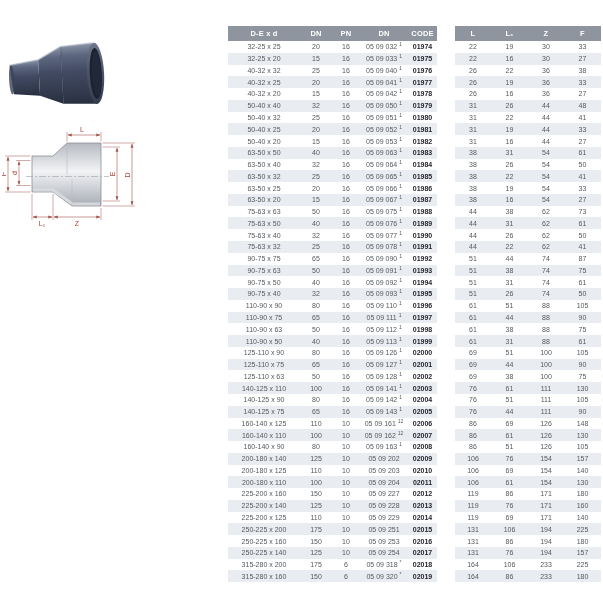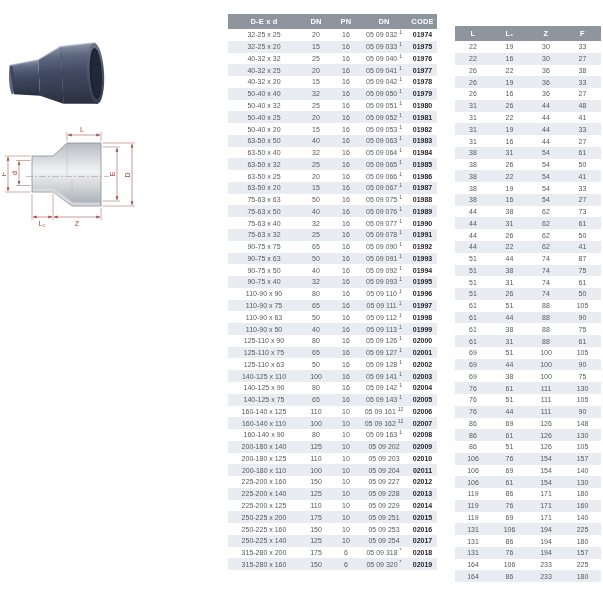--- a/index.html
+++ b/index.html
@@ -13,21 +13,21 @@
   }
   *{margin:0;padding:0;box-sizing:border-box;}
   html,body{background:#fff;}
   body{font-family:"Liberation Sans","DejaVu Sans",sans-serif;}
   #screen{position:relative;width:603px;height:603px;background:var(--page-bg);overflow:hidden;}
 
   #photo{position:absolute;left:8px;top:38px;}
   #drawing{position:absolute;left:2px;top:124px;}
 
   table{position:absolute;border-collapse:collapse;table-layout:fixed;}
-  #left-table{left:228px;top:14px;width:209px;}
+  #left-table{left:228px;top:26px;width:209px;}
   #right-table{left:455px;top:26px;width:146px;}
   th{background:var(--header-bg);color:#ffffff;font-size:7.5px;font-weight:bold;height:15px;
      text-align:center;vertical-align:middle;letter-spacing:.2px;}
   td{font-size:7px;color:var(--text);text-align:center;vertical-align:middle;
      height:11.78px;line-height:1;padding:0;white-space:nowrap;}
   tbody tr:nth-child(even) td{background:var(--stripe);}
   td.code-col{font-weight:bold;color:var(--code-text);}
   td sup{font-size:5px;line-height:0;}
 
   .dim-text{font-size:7px;fill:var(--dim-label);font-family:"Liberation Sans","DejaVu Sans",sans-serif;}

